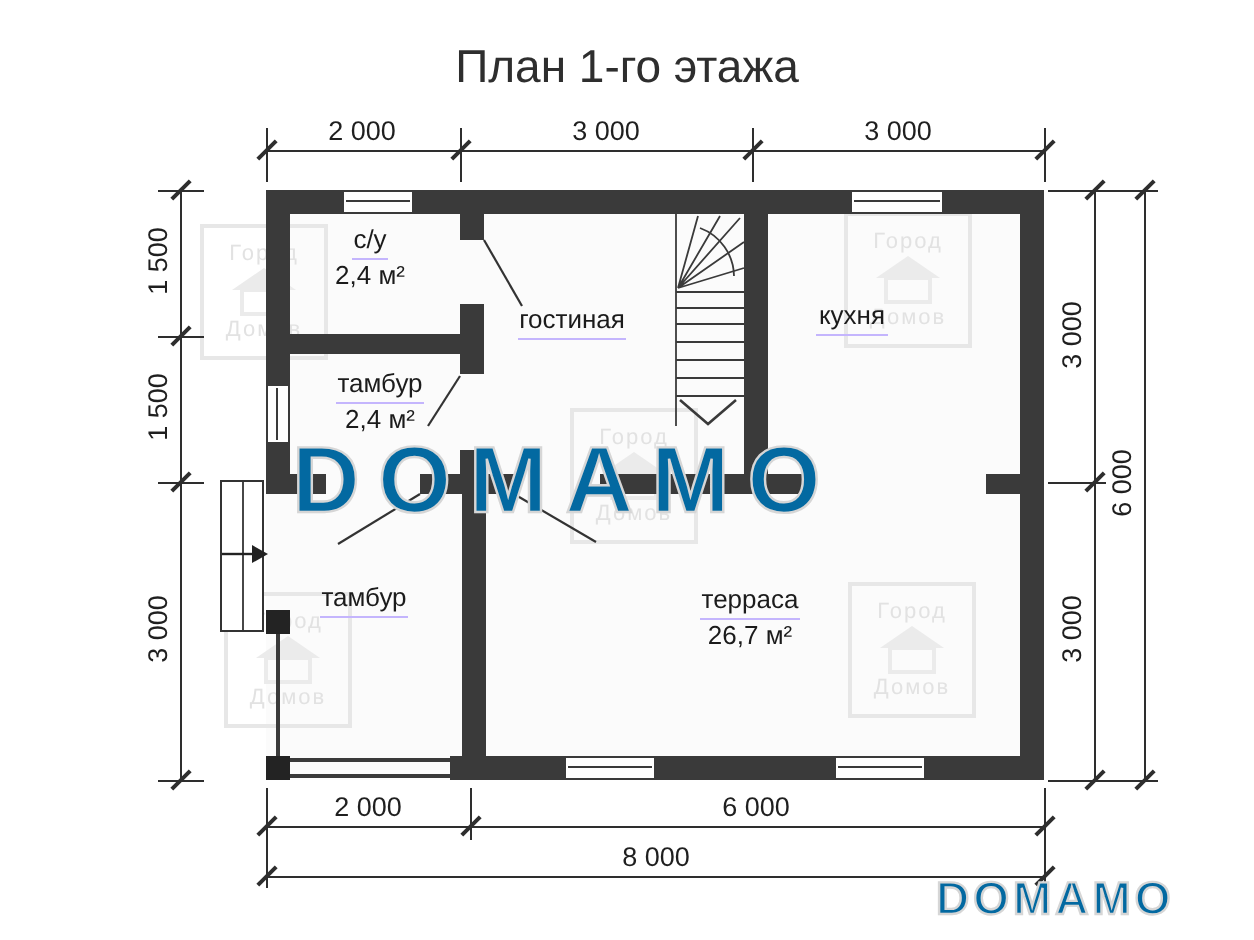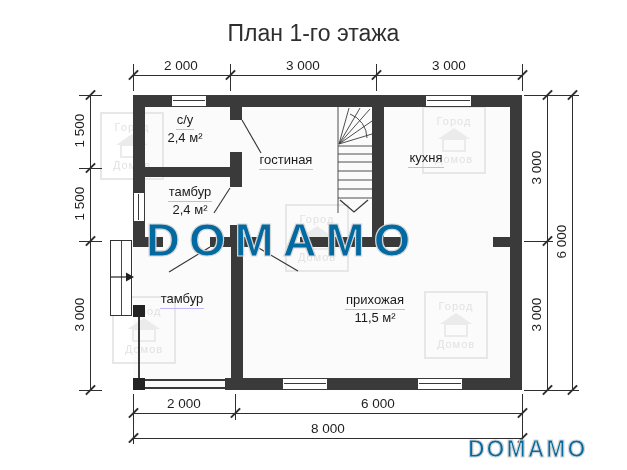--- a/index.html
+++ b/index.html
@@ -144,22 +144,22 @@
   <div class="room" style="left:239px;top:152px;width:94px;">
     <span class="nm">гостиная</span>
   </div>
   <div class="room" style="left:386px;top:150px;width:80px;">
     <span class="nm">кухня</span>
   </div>
   <div class="room" style="left:142px;top:291px;width:80px;">
     <span class="nm">тамбур</span>
   </div>
   <div class="room" style="left:328px;top:292px;width:94px;">
-    <span class="nm">прихожая</span>
-    <div>11,5 м²</div>
+    <span class="nm">терраса</span>
+    <div>26,7 м²</div>
   </div>
 
   <div class="dl" style="left:133px;top:75px;width:389px;height:1px;"></div>
   <div class="ext" style="left:133px;top:64px;width:1px;height:27px;"></div>
   <div class="ext" style="left:230px;top:64px;width:1px;height:27px;"></div>
   <div class="ext" style="left:376px;top:64px;width:1px;height:27px;"></div>
   <div class="ext" style="left:522px;top:64px;width:1px;height:27px;"></div>
   <div class="sl" style="left:127px;top:74px;"></div>
   <div class="sl" style="left:224px;top:74px;"></div>
   <div class="sl" style="left:370px;top:74px;"></div>

